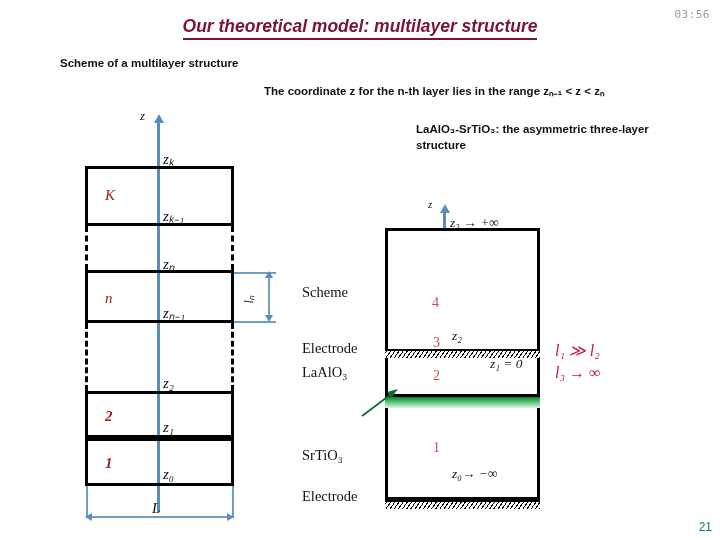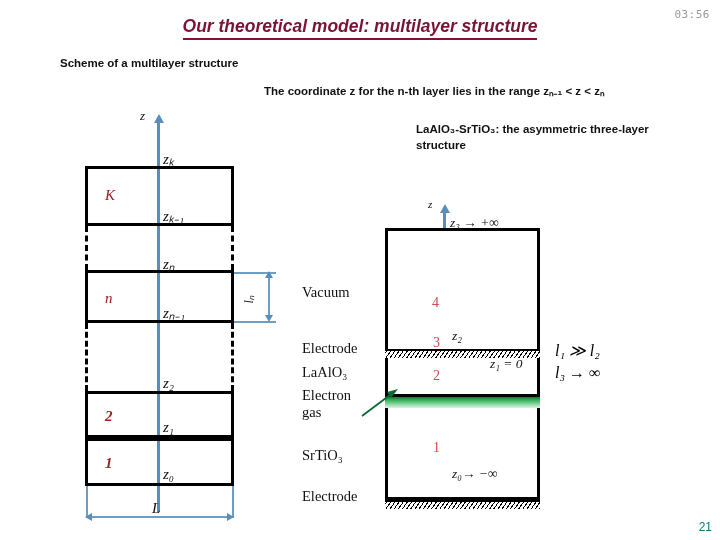--- a/index.html
+++ b/index.html
@@ -160,21 +160,21 @@
     font-family:"Liberation Serif", serif;
     font-style:italic;
     font-size:13.5px; color:#111;
     white-space:nowrap;
   }
   #cond{
     position:absolute;
     left:255px; top:340px;
     font-family:"Liberation Serif", serif;
     font-style:italic;
-    font-size:16px; color:#000000;
+    font-size:16px; color:#be185d;
     line-height:1.35;
     white-space:nowrap;
   }
   .g-arrow{position:absolute;}
 </style>
 </head>
 <body>
 
 <div class="abs" id="clock">03:56</div>
 <div class="abs" id="slide-num">21</div>
@@ -250,24 +250,23 @@
   <div class="rnum" style="left:132px;top:295px;">4</div>
   <div class="rnum" style="left:133px;top:335px;">3</div>
   <div class="rnum" style="left:133px;top:368px;">2</div>
   <div class="rnum" style="left:133px;top:440px;">1</div>
 
   <div class="rzlab" style="left:150px;top:215px;">z₃ → +∞</div>
   <div class="rzlab" style="left:152px;top:328px;">z₂</div>
   <div class="rzlab" style="left:152px;top:356px;margin-left:38px;">z₁ = 0</div>
   <div class="rzlab" style="left:152px;top:466px;">z₀→ −∞</div>
 
-  <div class="rside" style="left:2px;top:284px;">Vacuum</div>
+  <div class="rside" style="left:2px;top:284px;">Scheme</div>
   <div class="rside" style="left:2px;top:340px;">Electrode</div>
   <div class="rside" style="left:2px;top:364px;">LaAlO₃</div>
-  <div class="rside" style="left:2px;top:387px;line-height:1.15;width:72px;white-space:normal;"><span>Electron gas</span></div>
   <div class="rside" style="left:2px;top:447px;">SrTiO₃</div>
   <div class="rside" style="left:2px;top:488px;">Electrode</div>
 
   <svg class="g-arrow" style="left:60px;top:386px;" width="40" height="32" viewBox="0 0 40 32">
     <line x1="2" y1="30" x2="34" y2="6" stroke="#0a6b33" stroke-width="1.8"></line>
     <polygon points="38,3 27,6 31,12" fill="#0a6b33"></polygon>
   </svg>
 
   <div id="cond">
     <div>l₁ ≫ l₂</div>

